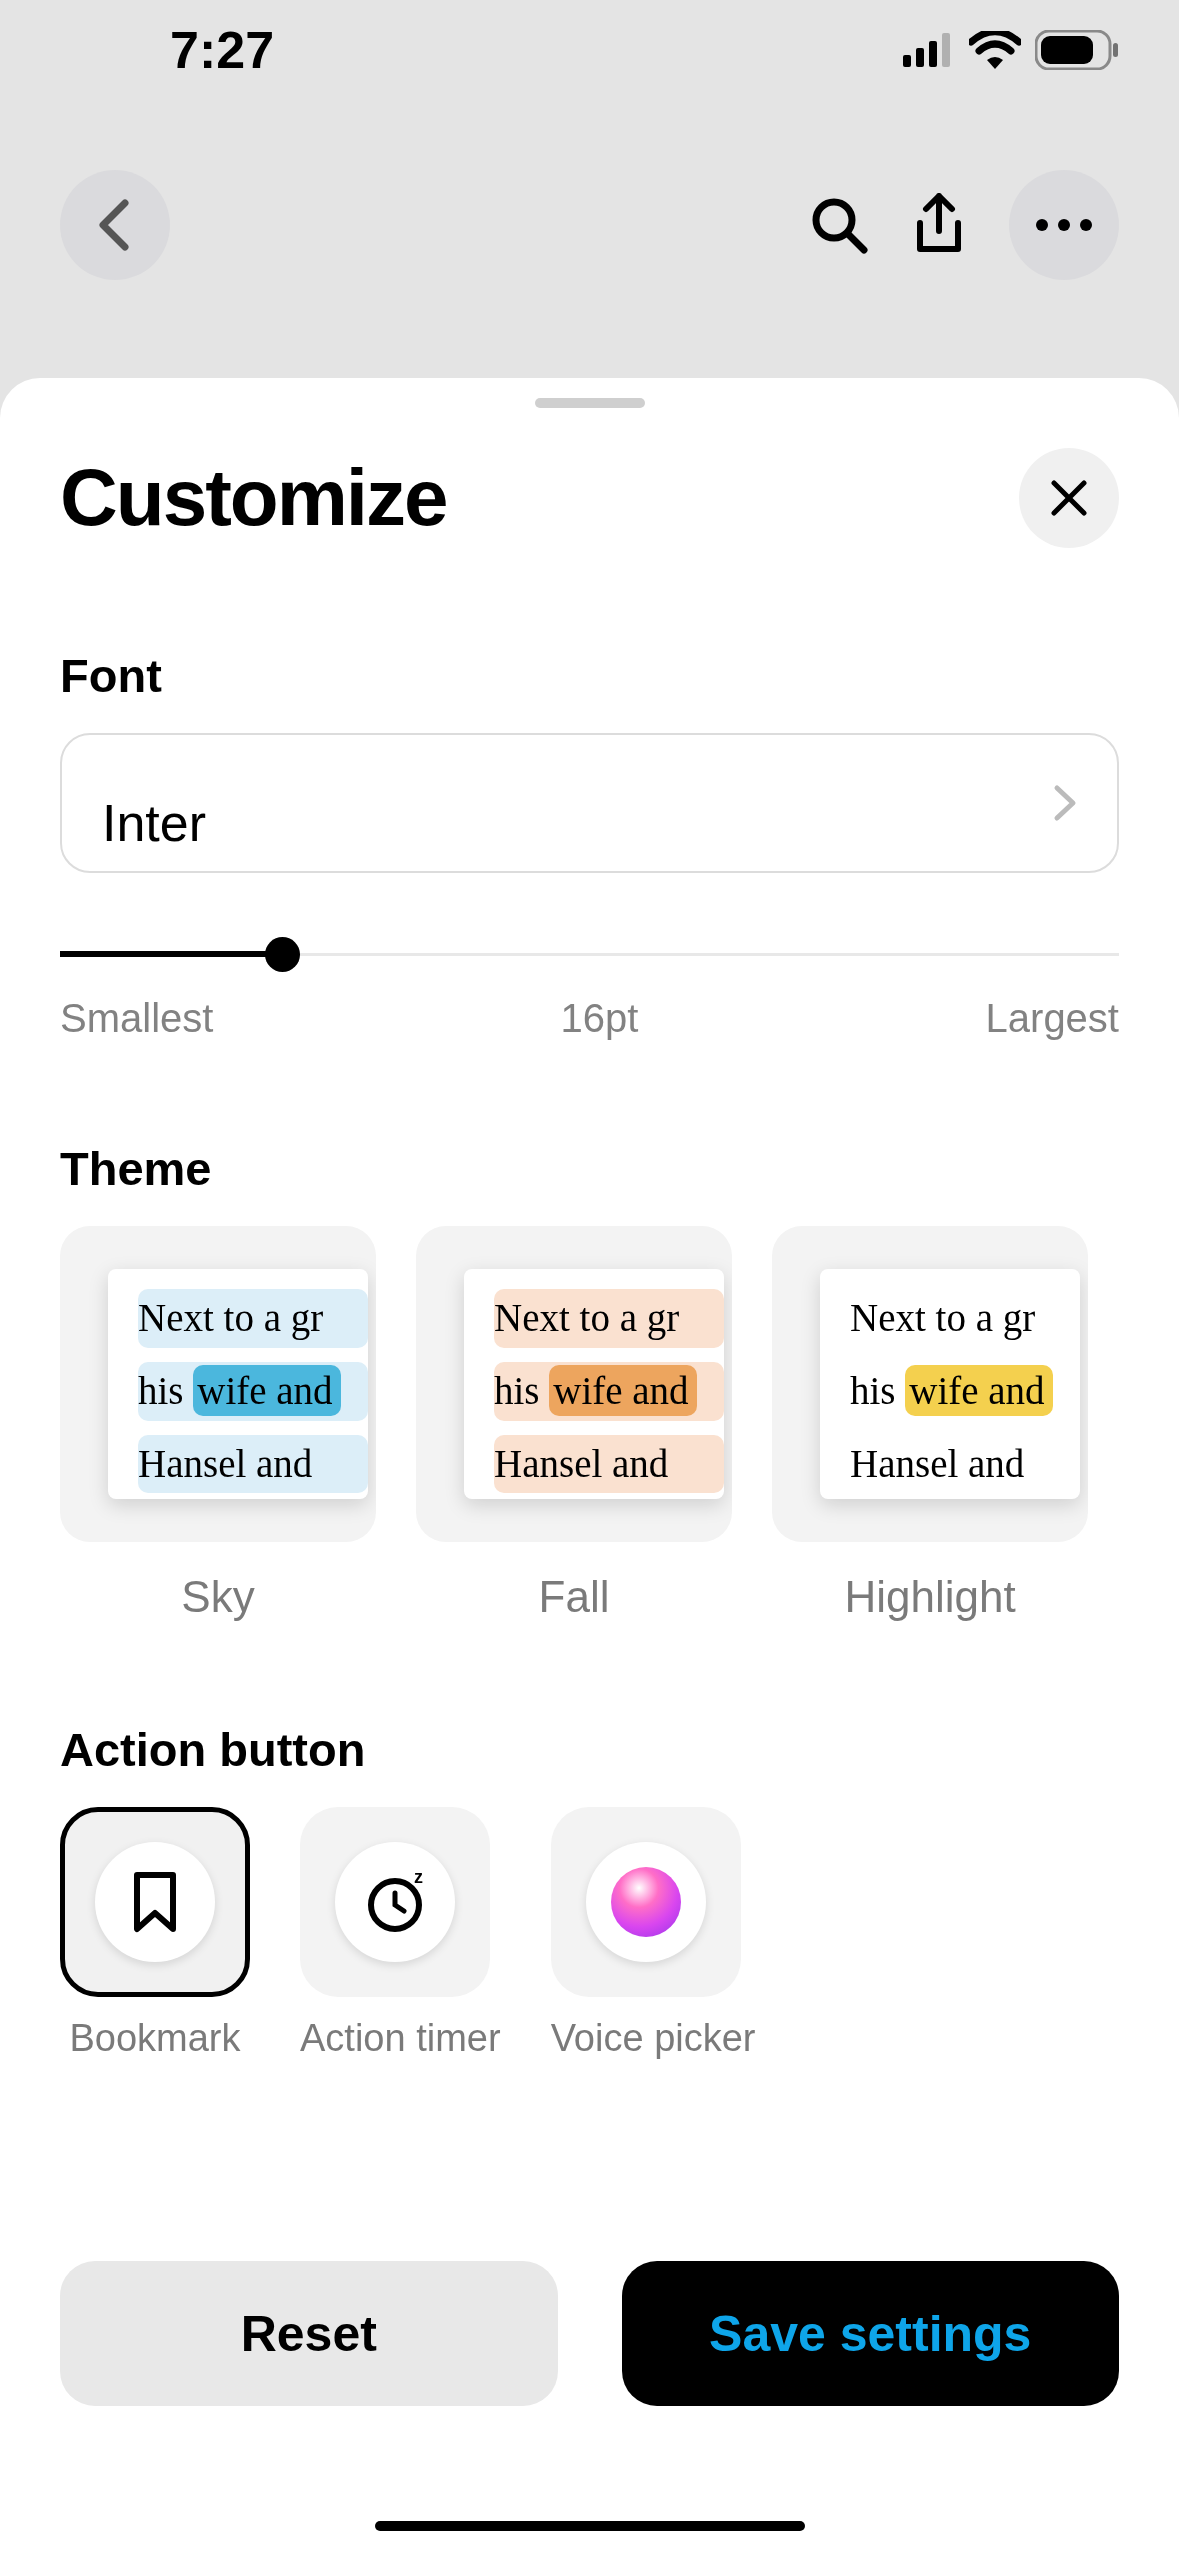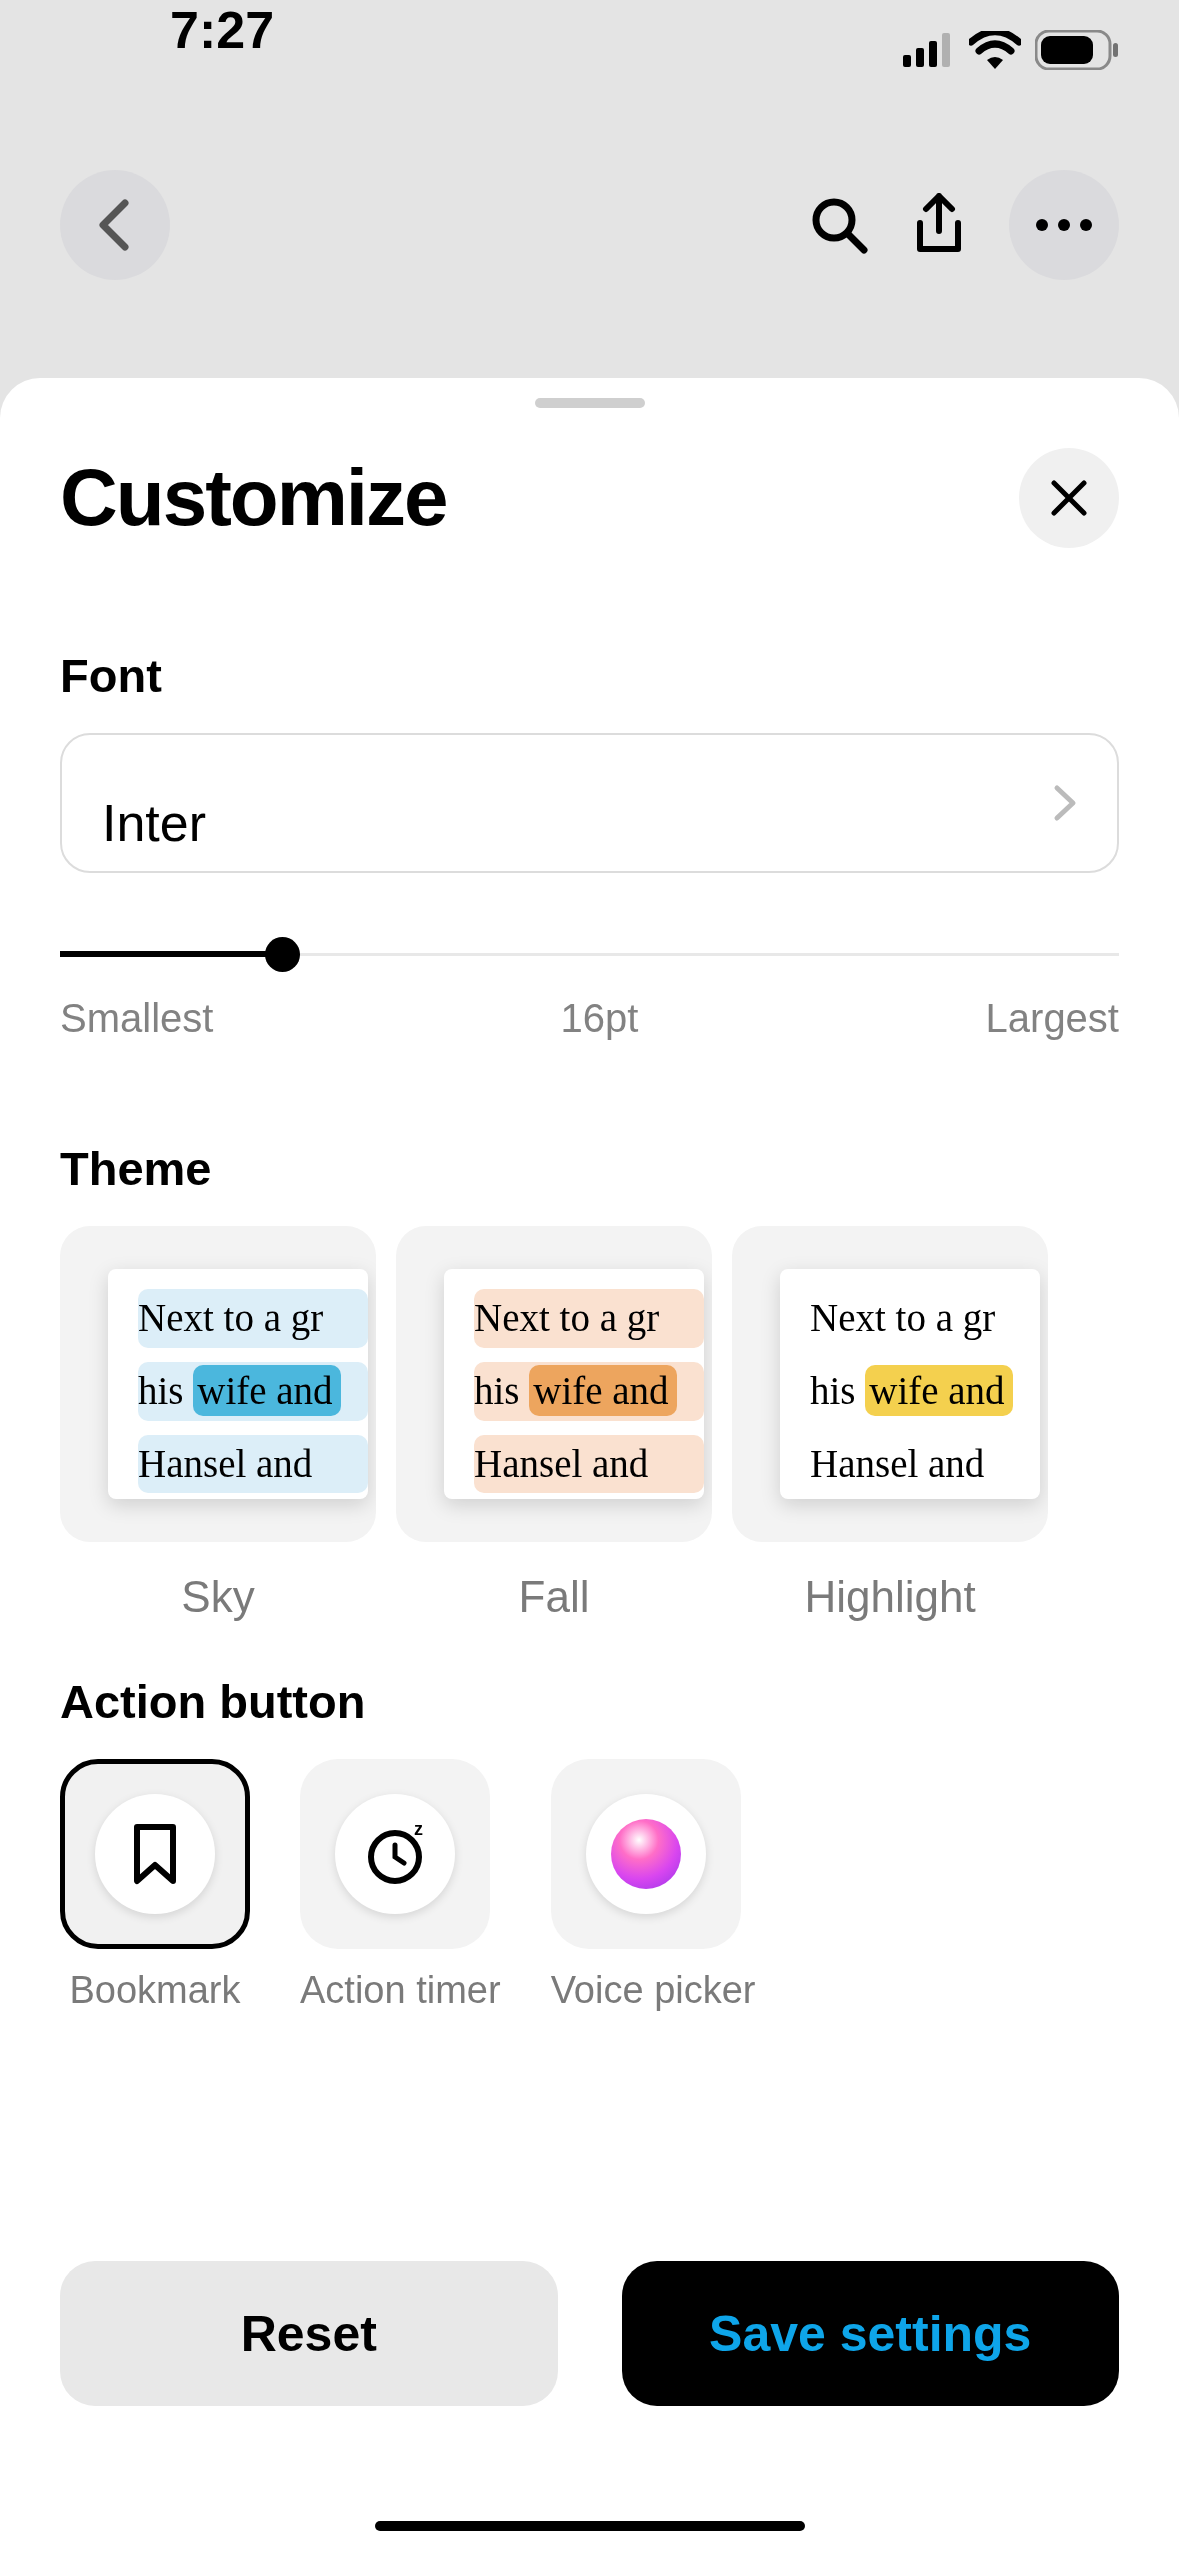--- a/index.html
+++ b/index.html
@@ -1,18 +1,18 @@
 <!DOCTYPE html>
 <html><head>
 <meta charset="utf-8">
 <style>
   * { box-sizing: border-box; margin: 0; padding: 0; }
   html, body { width: 1179px; height: 2556px; font-family: -apple-system, BlinkMacSystemFont, 'Segoe UI', sans-serif; background: #e4e4e4; overflow: hidden; }
   
-  .status-bar { height: 100px; display: flex; justify-content: space-between; padding: 0 60px 0 0; }
+  .status-bar { height: 100px; display: flex; justify-content: space-between; align-items: center; padding: 0 60px 0 0; }
   .status-time { font-size: 52px; font-weight: 600; margin-left: 170px; }
   .status-icons { display: flex; align-items: center; gap: 14px; }
   
   .top-nav { height: 250px; display: flex; justify-content: space-between; align-items: center; padding: 0 60px; }
   .nav-left, .nav-right { display: flex; align-items: center; gap: 40px; }
   .circle-btn { width: 110px; height: 110px; border-radius: 55px; background: #dadadd; display: flex; align-items: center; justify-content: center; }
   .icon-btn { width: 60px; height: 60px; display: flex; align-items: center; justify-content: center; }
   
   .sheet { position: absolute; top: 378px; left: 0; right: 0; bottom: 0; background: #fff; border-radius: 40px 40px 0 0; padding: 20px 60px 0 60px; }
   .grabber { width: 110px; height: 10px; background: #cfcfcf; border-radius: 5px; margin: 0 auto 40px auto; }
@@ -25,21 +25,21 @@
   
   .font-select { width: 100%; height: 140px; border: 2px solid #dcdcdc; border-radius: 30px; display: flex; align-items: center; justify-content: space-between; padding: 0 40px; margin-bottom: 80px; }
   .font-value { font-size: 52px; margin-top: 40px; }
   
   .slider-wrap { margin-bottom: 30px; position: relative; }
   .slider-track { height: 3px; background: #e8e8e8; width: 100%; }
   .slider-fill { position: absolute; left: 0; top: 0; height: 6px; background: #000; width: 21%; margin-top: -2px; }
   .slider-thumb { position: absolute; top: -16px; left: 21%; width: 35px; height: 35px; border-radius: 18px; background: #000; margin-left: -17px; }
   .slider-labels { display: flex; justify-content: space-between; margin-top: 40px; color: #828282; font-size: 40px; margin-bottom: 100px; }
   
-  .theme-row { display: flex; gap: 20px; overflow: hidden; margin-bottom: 52px; }
+  .theme-row { display: flex; gap: 40px; overflow: hidden; margin-bottom: 100px; }
   .theme-item { flex: 0 0 auto; width: 316px; text-align: center; }
   .theme-card { width: 316px; height: 316px; background: #f3f3f3; border-radius: 30px; display: flex; align-items: center; justify-content: center; overflow: hidden; margin-bottom: 30px; }
   .theme-preview { width: 260px; height: 230px; background: #fff; border-radius: 8px; box-shadow: 0 6px 20px rgba(0,0,0,0.15); padding: 20px 0 20px 30px; overflow: hidden; text-align: left; font-family: Georgia, serif; font-size: 39px; line-height: 1.2; margin-left: 40px; }
   .theme-line { white-space: nowrap; margin-bottom: 14px; padding: 6px 0; }
   .hl { padding: 4px 8px 4px 4px; border-radius: 10px; }
   .sky-line { background: #dceef8; border-radius: 10px; }
   .sky-hl-strong { background: #4bb7dd; }
   .fall-line { background: #fae1d0; border-radius: 10px; }
   .fall-hl-strong { background: #eda55e; }
   .high-hl { background: #f4d04e; }

